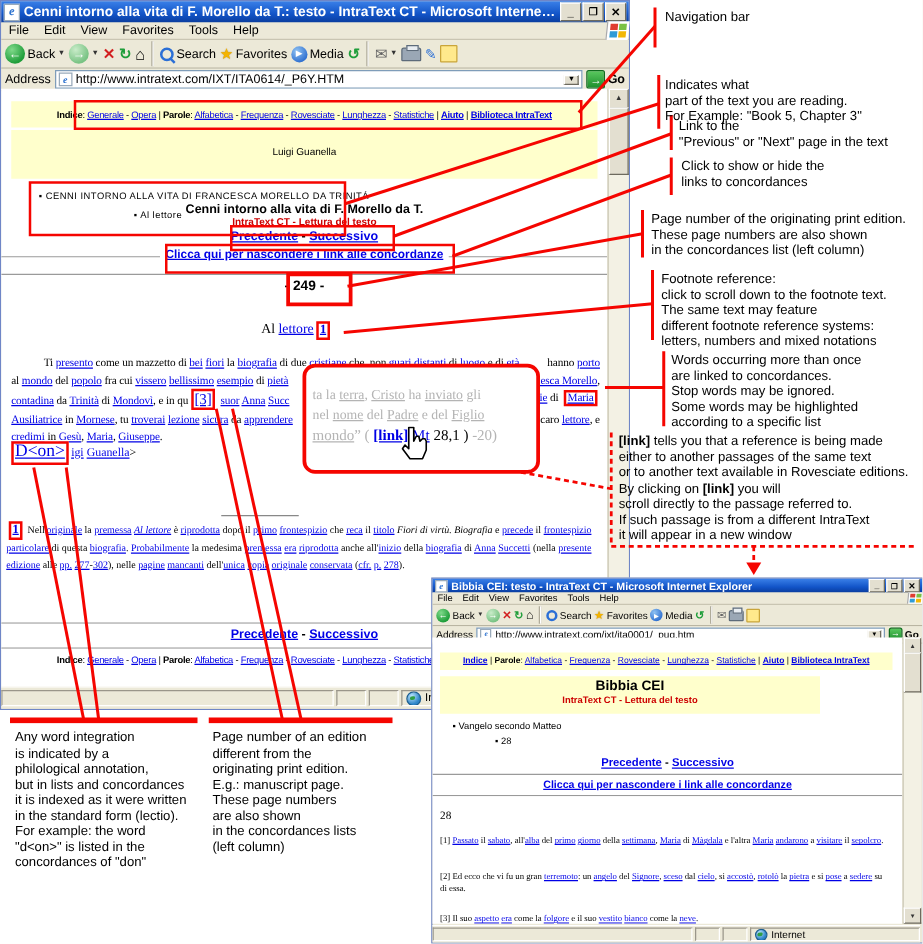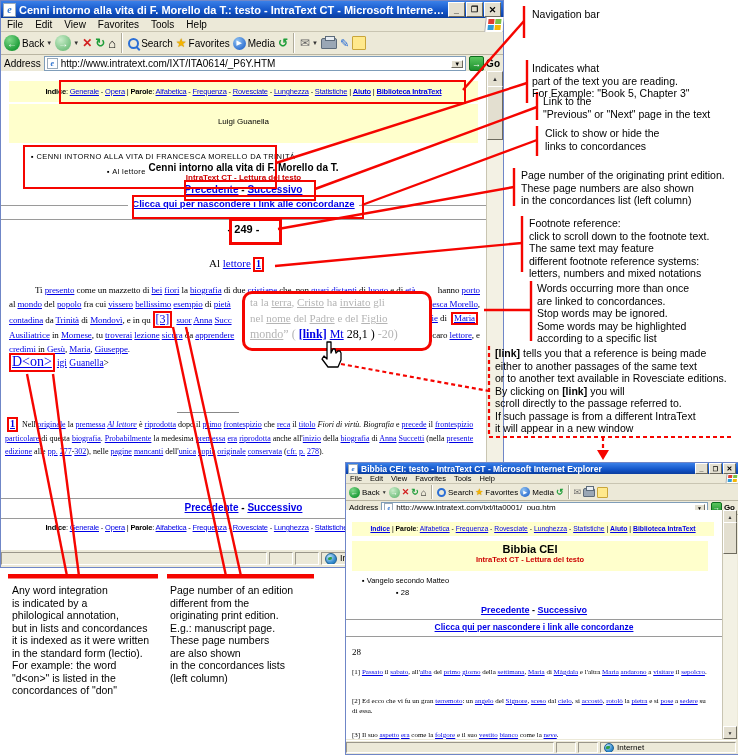--- a/index.html
+++ b/index.html
@@ -67,21 +67,21 @@
        color:#0000E6;text-decoration:underline;display:inline-block;line-height:1.05;background:#fff;}
   .sg-rbxb{font-weight:bold;font-size:10px;}
   .sg-rbxm{font-size:12px;font-family:"Liberation Serif",serif;}
   .sg-rbxl{font-size:14px;font-family:"Liberation Serif",serif;}
   .flexline{display:flex;justify-content:space-between;white-space:nowrap;}
   
   .rb{position:absolute;border:2px solid #f50500;z-index:32;pointer-events:none;}
   .ann{position:absolute;font:10.5px/12.5px "Liberation Sans",sans-serif;color:#000;z-index:33;}
   #svg-ann{position:absolute;left:0;top:0;z-index:31;pointer-events:none;}
   #tooltip-box{position:absolute;left:242px;top:291px;width:174px;height:54px;border:3px solid #f50500;
-     border-radius:10px;background:#fff;padding:0 5px;z-index:36;
+     border-radius:10px;background:#fff;padding:14px 5px;z-index:36;
      font:11px/16px "Liberation Serif",serif;white-space:nowrap;overflow:hidden;}
   #hand-cursor{position:absolute;left:318px;top:341px;z-index:37;}
   .serif{font-family:"Liberation Serif",serif;}
 </style>
 </head>
 <body>
 
 <div id="stage">
 
   <div class="win" id="win-main" style="left:0;top:0;width:502px;height:566px;z-index:10;">
@@ -320,21 +320,21 @@
         <span>http://www.intratext.com/ixt/ita0001/_pug.htm</span>
         <span class="addr-drop" style="margin-left:auto;font-size:5px;">▼</span>
       </span>
       <span class="gobtn">
         <span class="goarr" style="width:9px;height:9px;font-size:7px;">→</span>
         <span>Go</span>
       </span>
     </div>
     <div class="content" style="left:0;top:47px;width:376px;height:229px;">
       <div class="yellow ctr" style="position:absolute;left:6px;top:12px;width:362px;height:14px;font-size:6.8px;line-height:14px;white-space:nowrap;"><span class="sg-bl">Indice</span><span class="sg-t"> | </span><span class="sg-b">Parole</span><span class="sg-t">: </span><span class="sg-l">Alfabetica</span><span class="sg-t"> - </span><span class="sg-l">Frequenza</span><span class="sg-t"> - </span><span class="sg-l">Rovesciate</span><span class="sg-t"> - </span><span class="sg-l">Lunghezza</span><span class="sg-t"> - </span><span class="sg-l">Statistiche</span><span class="sg-t"> | </span><span class="sg-bl">Aiuto</span><span class="sg-t"> | </span><span class="sg-bl">Biblioteca IntraText</span></div>
-      <div class="yellow ctr" style="position:absolute;left:6px;top:31px;width:356px;height:30px;">
+      <div class="yellow ctr" style="position:absolute;left:6px;top:31px;width:304px;height:30px;">
         <div style="font-size:11px;font-weight:bold;padding-top:2px;">Bibbia CEI</div>
         <div style="font-size:7.5px;font-weight:bold;color:#cc0000;">IntraText CT - Lettura del testo</div>
       </div>
       <div style="position:absolute;left:16px;top:66px;font-size:7.5px;"><span>▪ </span><span>Vangelo secondo Matteo</span></div>
       <div style="position:absolute;left:50px;top:78px;font-size:7.5px;"><span>▪ </span><span>28</span></div>
       <div class="ctr" style="position:absolute;left:0;top:95px;width:376px;font-size:9px;font-weight:bold;">
         <span class="sg-bl">Precedente</span>
         <span>-</span>
         <span class="sg-bl">Successivo</span>
       </div>

